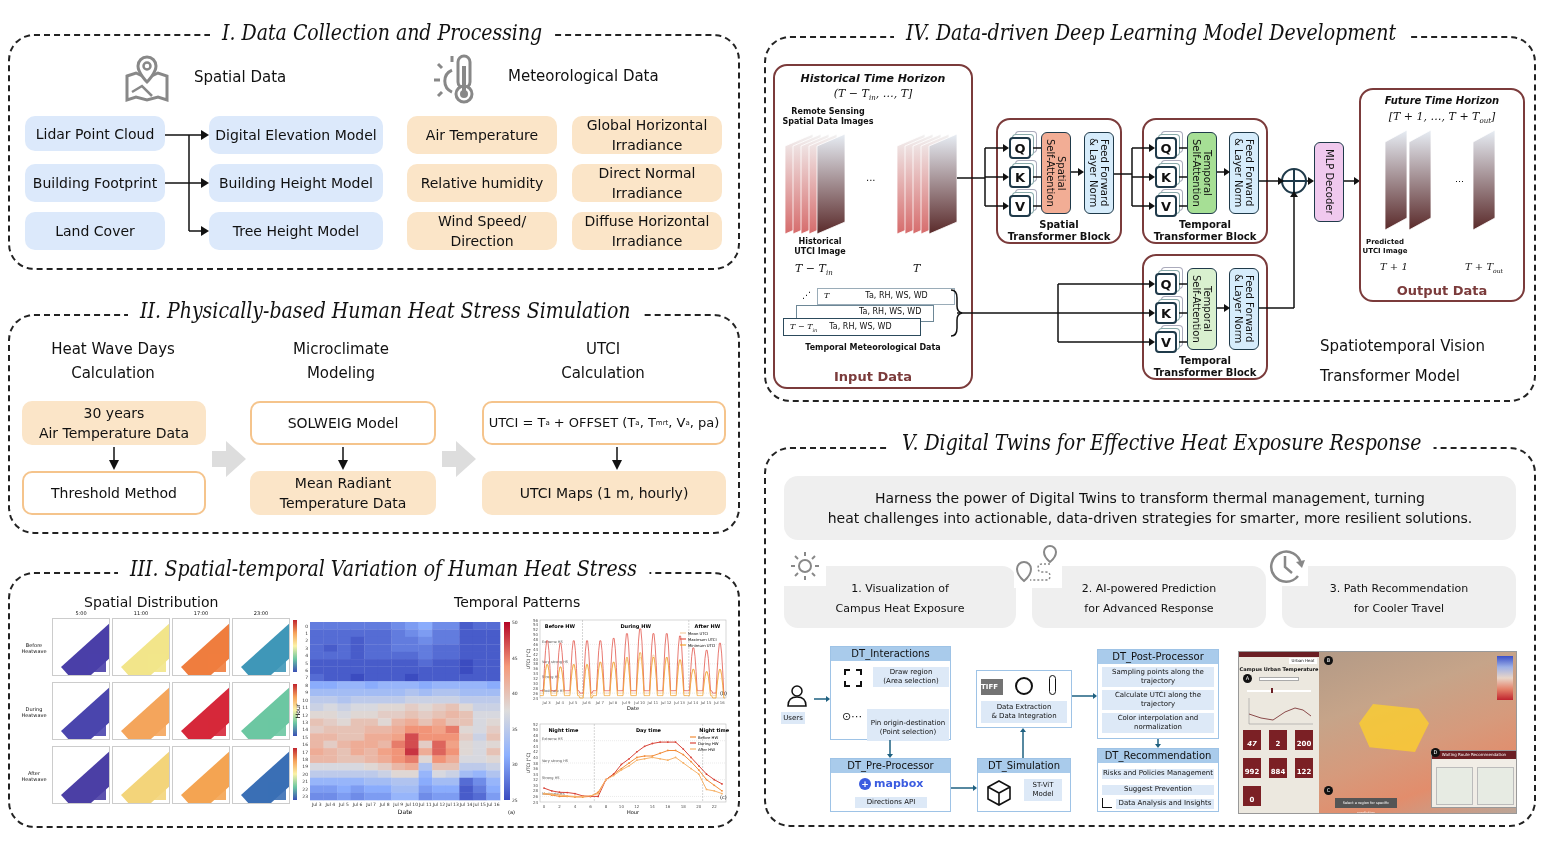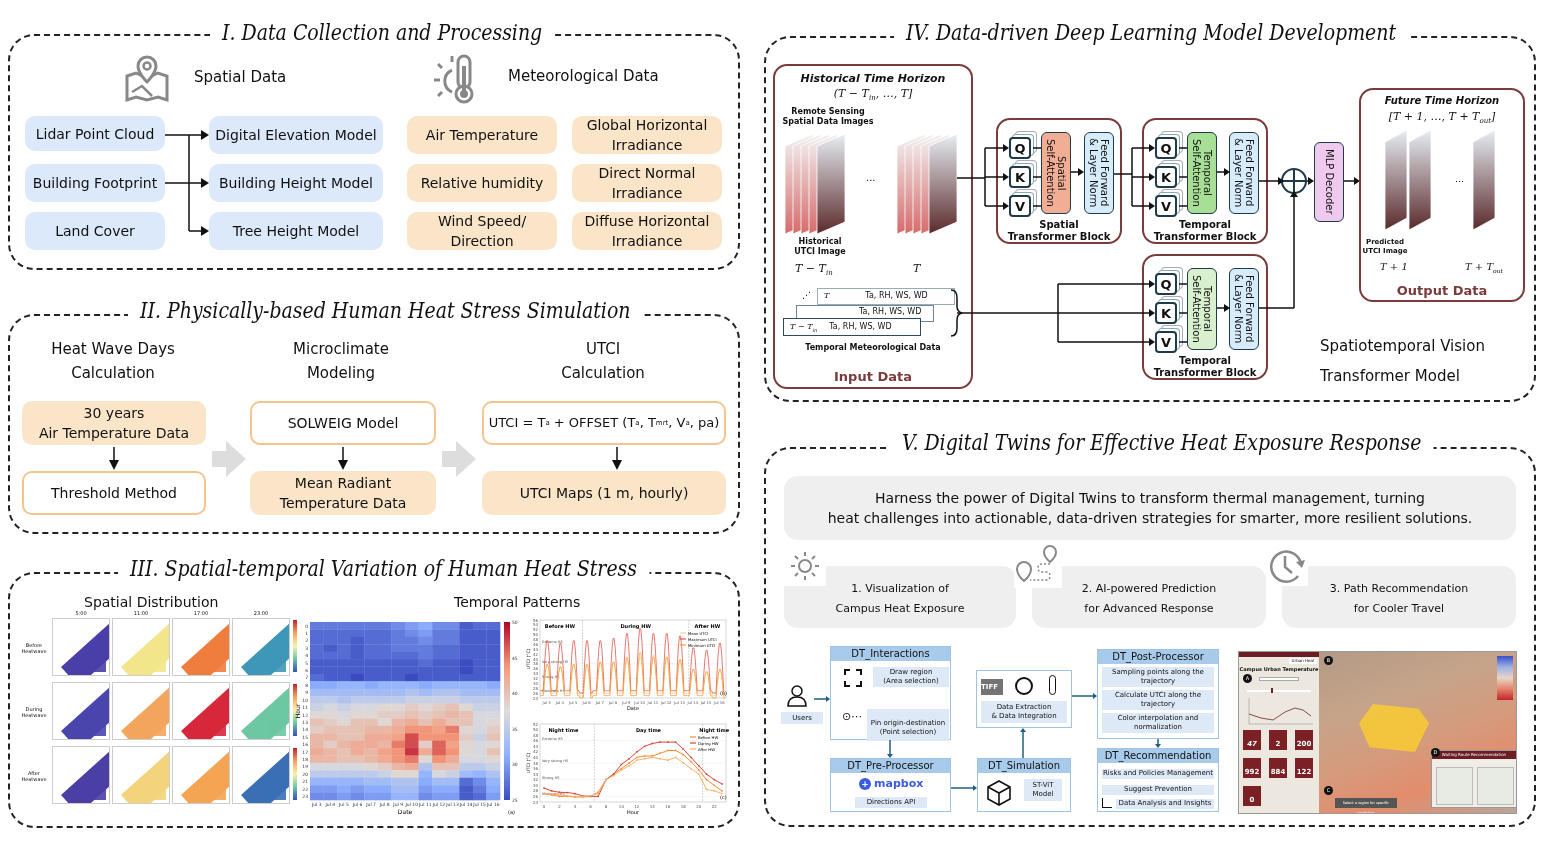--- a/index.html
+++ b/index.html
@@ -994,21 +994,21 @@
 <svg style="left:1268px;top:548px" width="38" height="38" viewBox="0 0 38 38">
   <path d="M30 28 A15 15 0 1 1 33 16" fill="none" stroke="#888" stroke-width="2.5"></path>
   <path d="M28 14 L34 20 L37 12z" fill="#888"></path>
   <path d="M17 8 V19 L24 25" fill="none" stroke="#888" stroke-width="2.5"></path>
 </svg>
 
 <svg style="left:786px;top:684px" width="22" height="24" viewBox="0 0 22 24">
     <circle cx="11" cy="7" r="5" fill="none" stroke="#111" stroke-width="1.5"></circle>
     <path d="M2 22 q0 -9 9 -9 q9 0 9 9z" fill="none" stroke="#111" stroke-width="1.5"></path>
   </svg>
-<div class="abs" style="left:781px;top:712px;width:42px;height:12px;background:#dde9f7;font-size:7px;text-align:center;line-height:12px">Users</div>
+<div class="abs" style="left:781px;top:712px;width:24px;height:12px;background:#dde9f7;font-size:7px;text-align:center;line-height:12px">Users</div>
 
 <div class="dt" style="left:830px;top:646px;width:121px;height:94px">
   <div class="hd">DT_Interactions</div>
   <div class="it" style="left:42px;top:20px;width:76px;height:20px;white-space:pre-line;padding-top:1px">Draw region
 (Area selection)</div>
   <div class="it" style="left:36px;top:62px;width:82px;height:32px;white-space:pre-line;padding-top:10px">Pin origin-destination
 (Point selection)</div>
 </div>
 <div class="abs" style="left:844px;top:669px;width:18px;height:18px;border:2px dashed #111"></div>
 <div class="abs" style="left:842px;top:710px;font-size:11px">⊙⋯</div>

